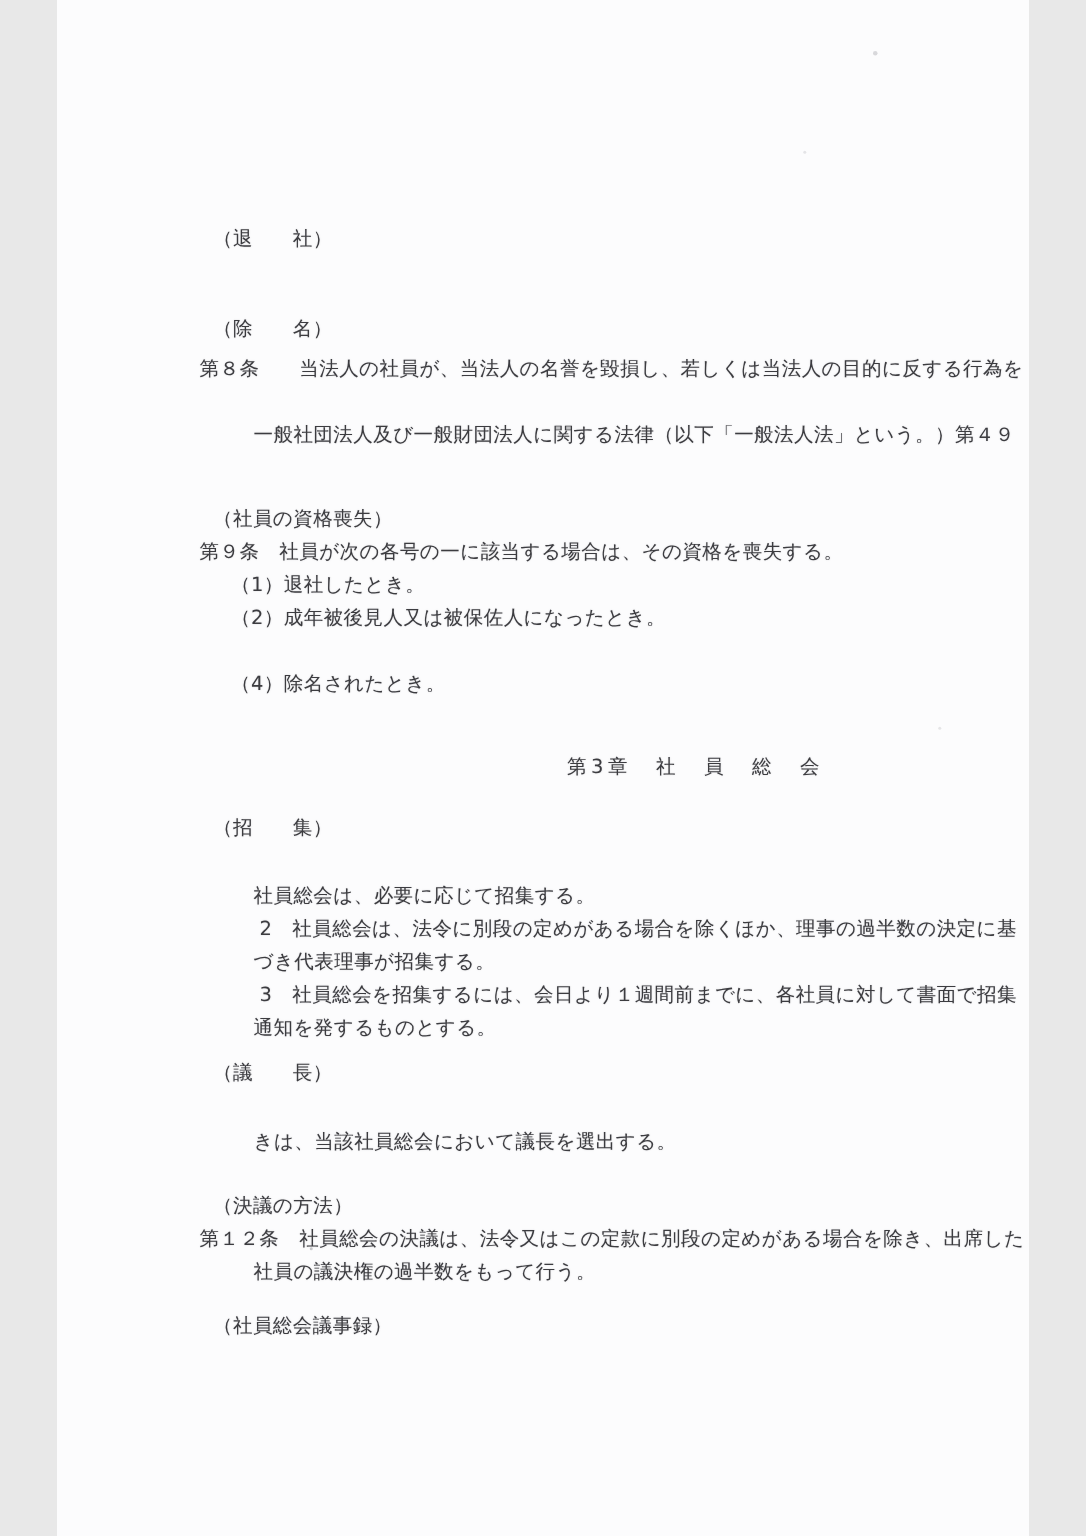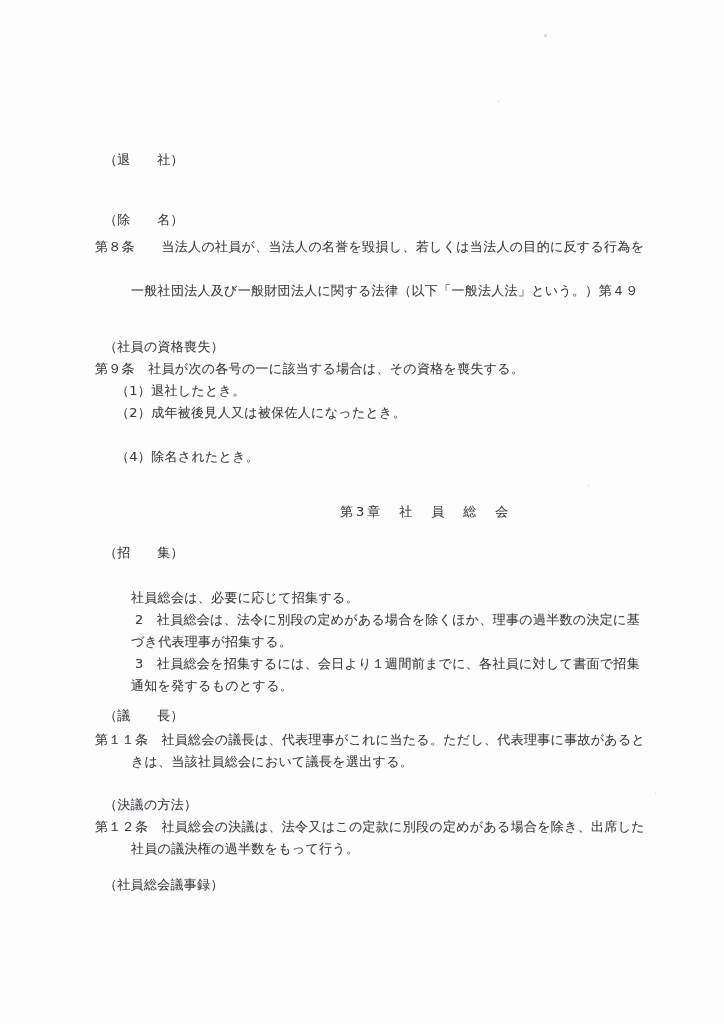--- a/index.html
+++ b/index.html
@@ -2,21 +2,21 @@
 <html><head>
 <meta charset="utf-8">
 <style>
   html, body {
     margin: 0;
     padding: 0;
     background: #e8e8e8;
   }
   .page {
     position: relative;
-    width: 724px;
+    width: 648px;
     height: 1024px;
     margin: 0 auto;
     background: #fcfcfd;
     overflow: hidden;
     font-family: "DejaVu Sans", sans-serif;
     color: #3c3c40;
   }
   .ln {
     position: absolute;
     font-size: 13px;
@@ -66,21 +66,20 @@
   <div class="ln ch" style="top:504px">第3章　社　員　総　会</div>
 
   <div class="ln h" style="top:545px">（招　　集）</div>
   <div class="ln c" style="top:590px">社員総会は、必要に応じて招集する。</div>
   <div class="ln n" style="top:612px">2　社員総会は、法令に別段の定めがある場合を除くほか、理事の過半数の決定に基</div>
   <div class="ln c" style="top:634px">づき代表理事が招集する。</div>
   <div class="ln n" style="top:656px">3　社員総会を招集するには、会日より１週間前までに、各社員に対して書面で招集</div>
   <div class="ln c" style="top:678px">通知を発するものとする。</div>
 
   <div class="ln h" style="top:708px">（議　　長）</div>
-  <div class="ln a" style="top:732px">第１１条　社員総会の議長は、代表理事がこれに当たる。ただし、代表理事に事故があると</div>
   <div class="ln c" style="top:754px">きは、当該社員総会において議長を選出する。</div>
 
   <div class="ln h" style="top:797px">（決議の方法）</div>
   <div class="ln a" style="top:819px">第１２条　社員総会の決議は、法令又はこの定款に別段の定めがある場合を除き、出席した</div>
   <div class="ln c" style="top:841px">社員の議決権の過半数をもって行う。</div>
 
   <div class="ln h" style="top:877px">（社員総会議事録）</div>
 
   <div class="specks"></div>
 </div>

